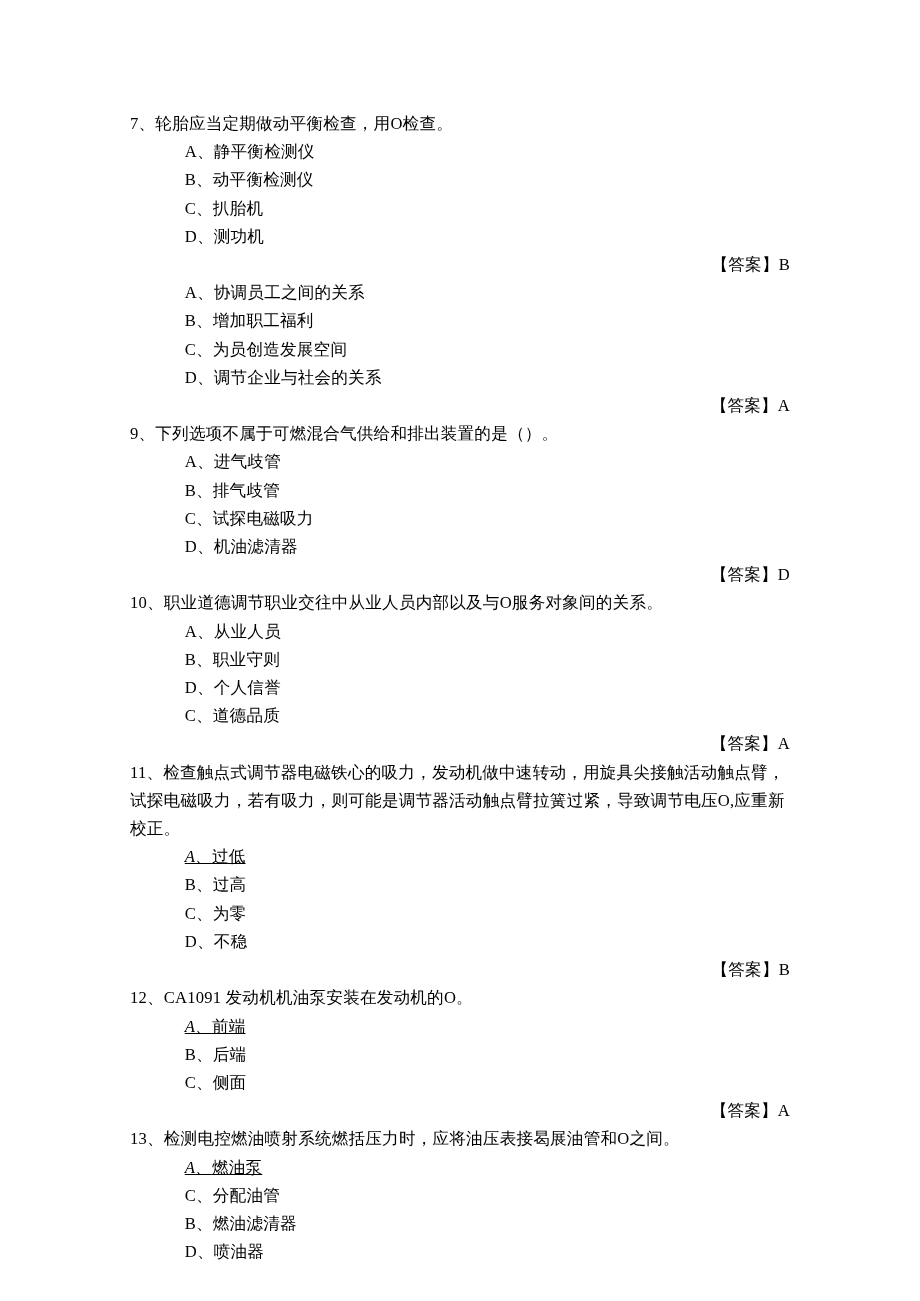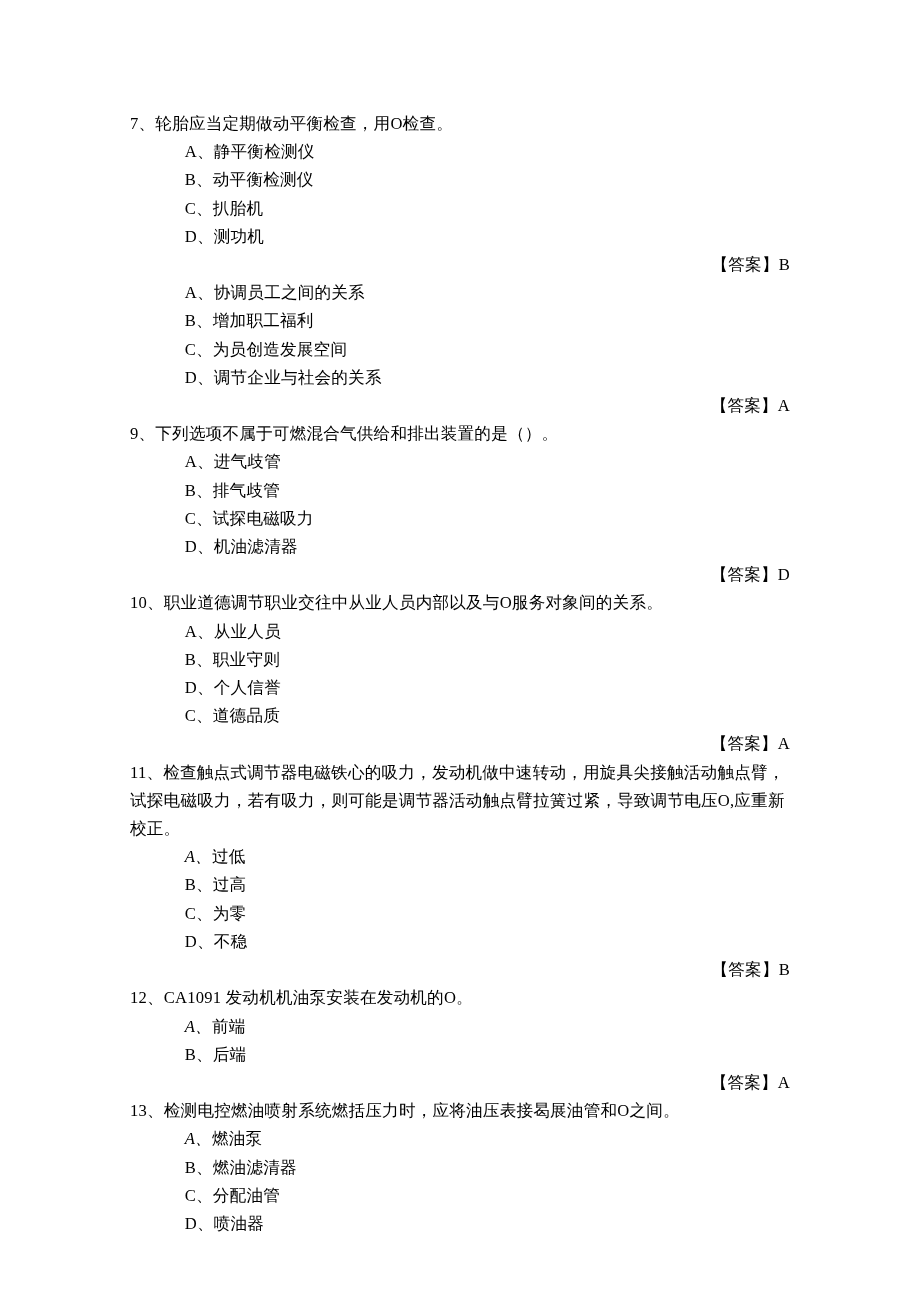--- a/index.html
+++ b/index.html
@@ -20,20 +20,21 @@
     letter-spacing: 0.2px;
   }
   .q-stem {
     text-indent: 0;
   }
   .option {
     padding-left: 3.3em;
   }
   .option-em {
     padding-left: 3.3em;
+    text-decoration: underline;
   }
   .option-em .optlabel {
     font-style: italic;
     font-family: "Times New Roman", serif;
     font-weight: normal;
     padding-right: 0;
   }
   .answer {
     text-indent: 0;
     text-align: right;
@@ -68,19 +69,20 @@
     <div class="answer"><span>【答案】</span><span>A</span></div>
     <div class="q-stem"><span>11</span><span>、检查触点式调节器电磁铁心的吸力，发动机做中速转动，用旋具尖接触活动触点臂，试探电磁吸力，若有吸力，则可能是调节器活动触点臂拉簧过紧，导致调节电压O,应重新校正。</span></div>
     <div class="option-em"><span class="optlabel">A、</span><span>过低</span></div>
     <div class="option"><span class="optlabel">B、</span><span>过高</span></div>
     <div class="option"><span class="optlabel">C、</span><span>为零</span></div>
     <div class="option"><span class="optlabel">D、</span><span>不稳</span></div>
     <div class="answer"><span>【答案】</span><span>B</span></div>
     <div class="q-stem"><span>12</span><span>、CA1091 发动机机油泵安装在发动机的O。</span></div>
     <div class="option-em"><span class="optlabel">A、</span><span>前端</span></div>
     <div class="option"><span class="optlabel">B、</span><span>后端</span></div>
+    <div class="option"><span class="optlabel">C、</span><span>侧面</span></div>
     <div class="answer"><span>【答案】</span><span>A</span></div>
     <div class="q-stem"><span>13</span><span>、检测电控燃油喷射系统燃括压力时，应将油压表接曷展油管和O之间。</span></div>
     <div class="option-em"><span class="optlabel">A、</span><span>燃油泵</span></div>
+    <div class="option"><span class="optlabel">C、</span><span>分配油管</span></div>
     <div class="option"><span class="optlabel">B、</span><span>燃油滤清器</span></div>
-    <div class="option"><span class="optlabel">C、</span><span>分配油管</span></div>
     <div class="option"><span class="optlabel">D、</span><span>喷油器</span></div>
   </div>
 
 </body></html>

